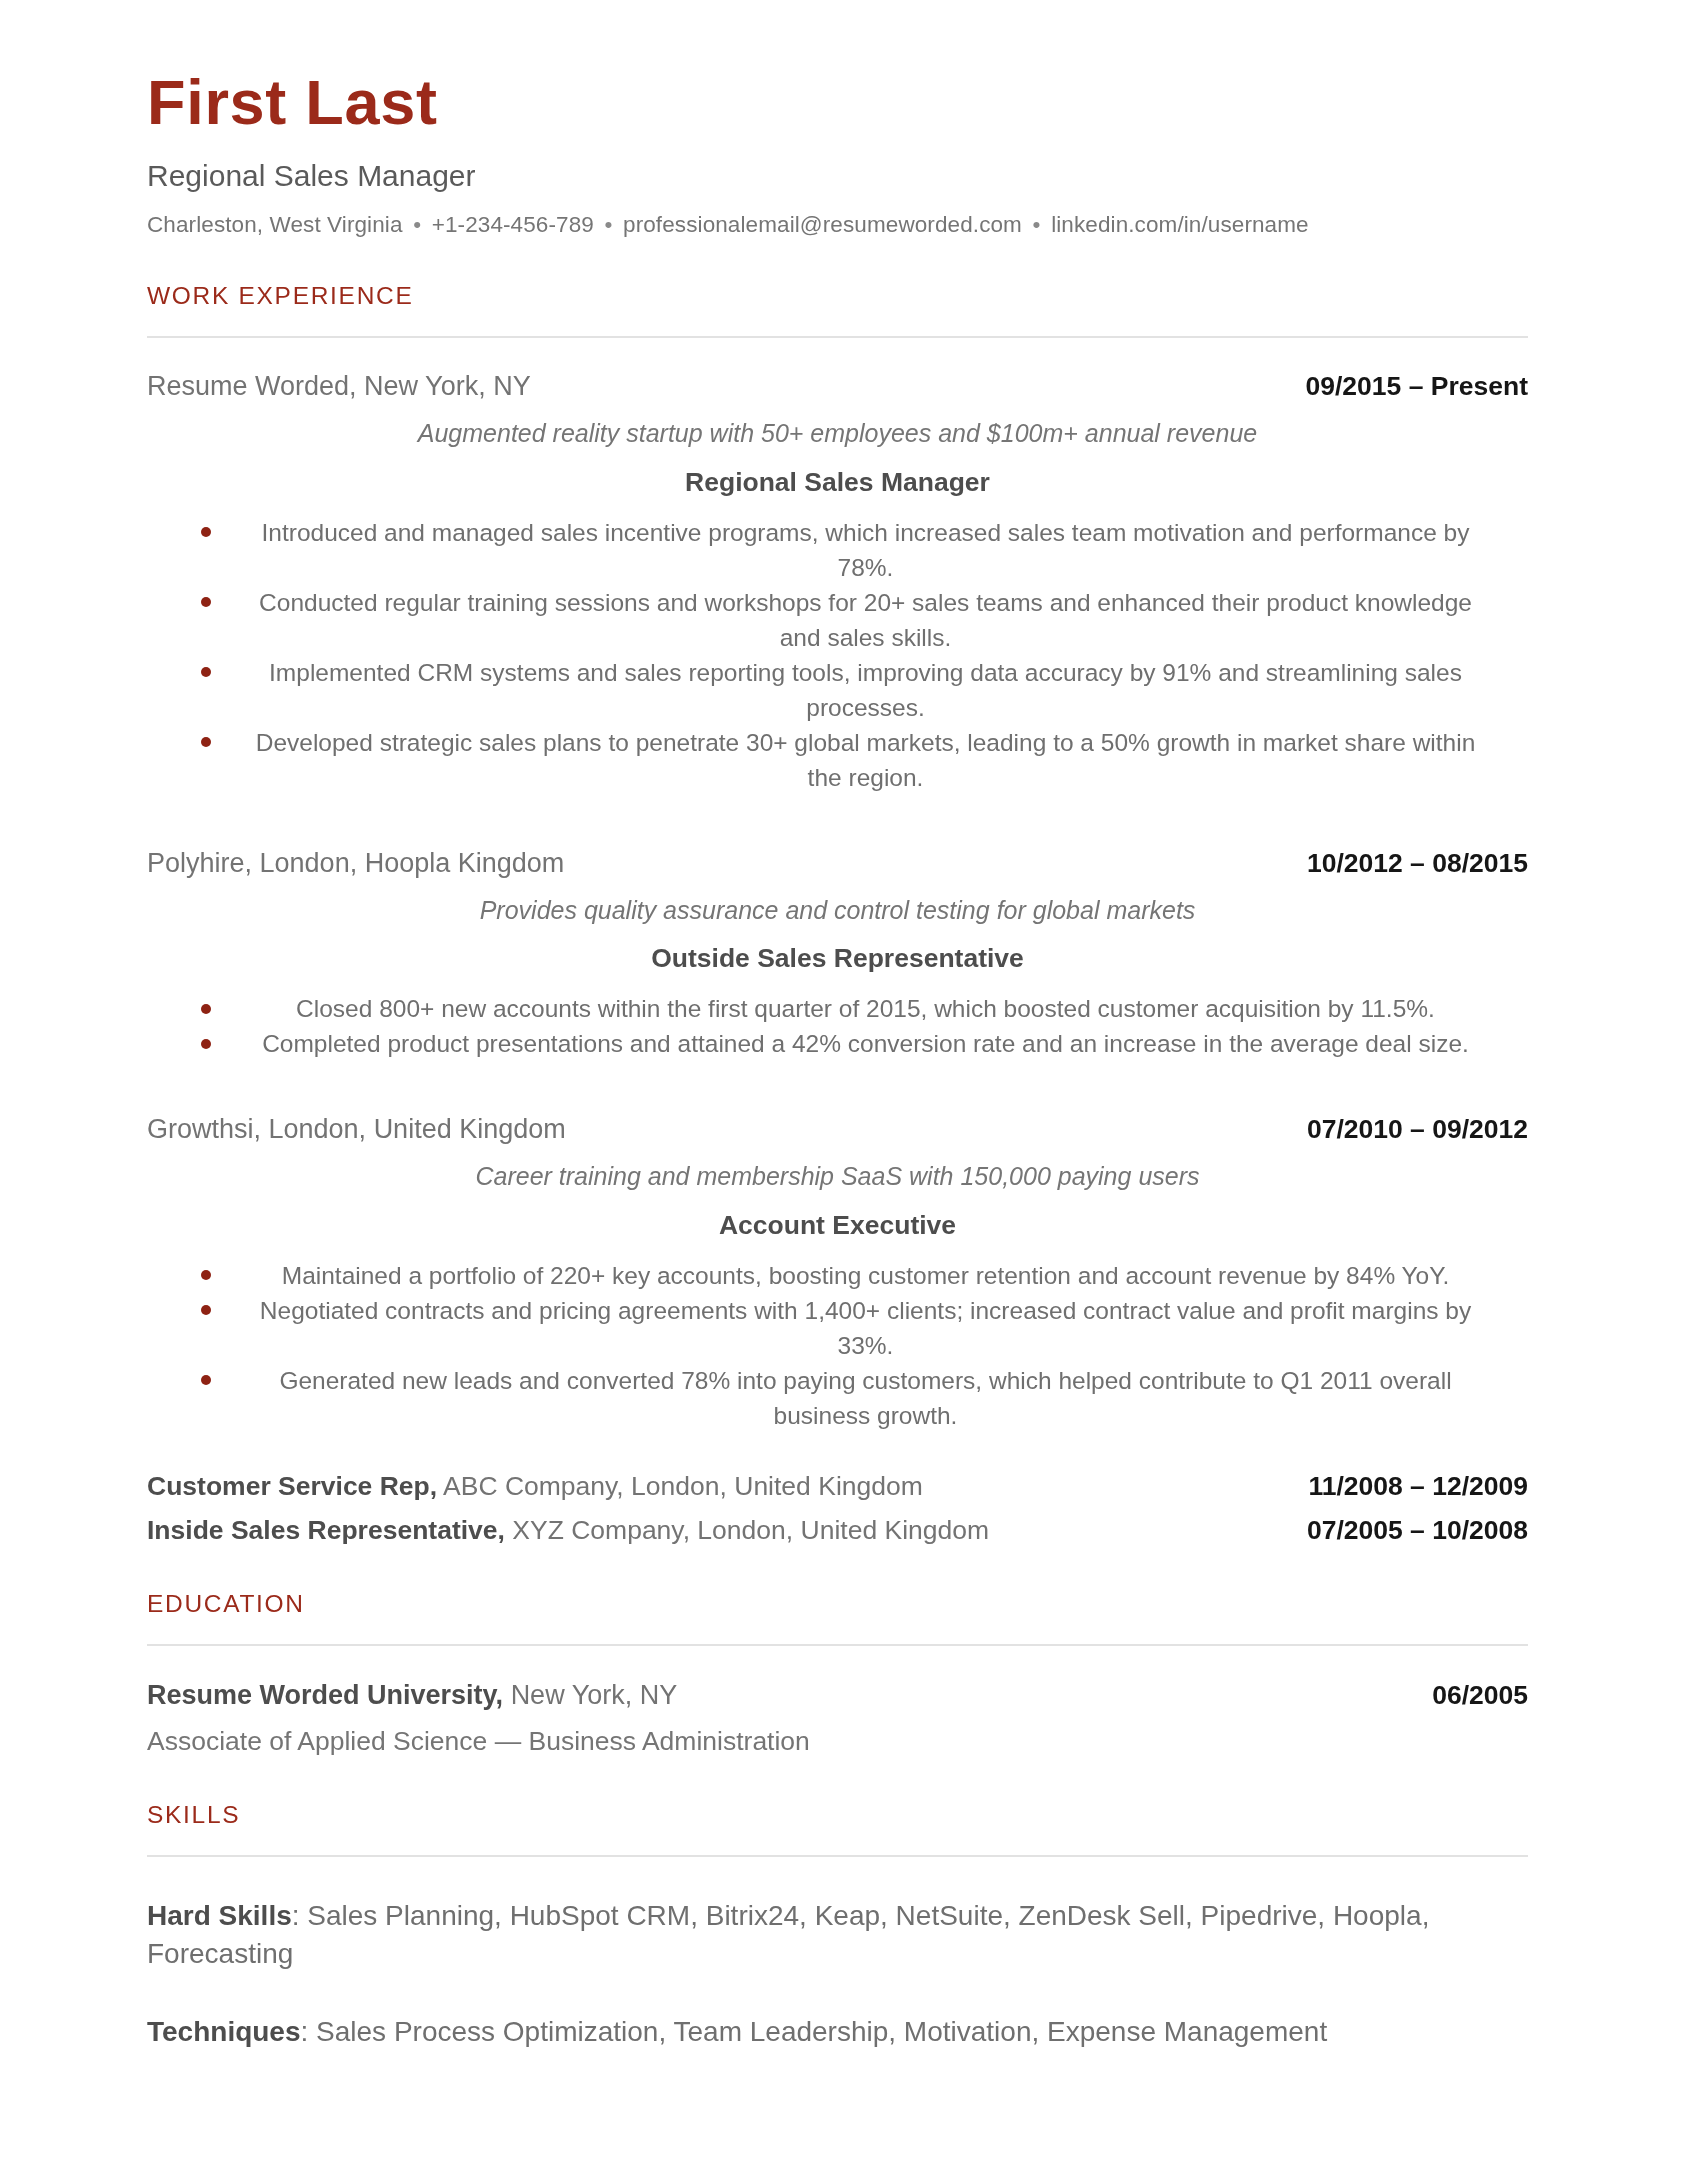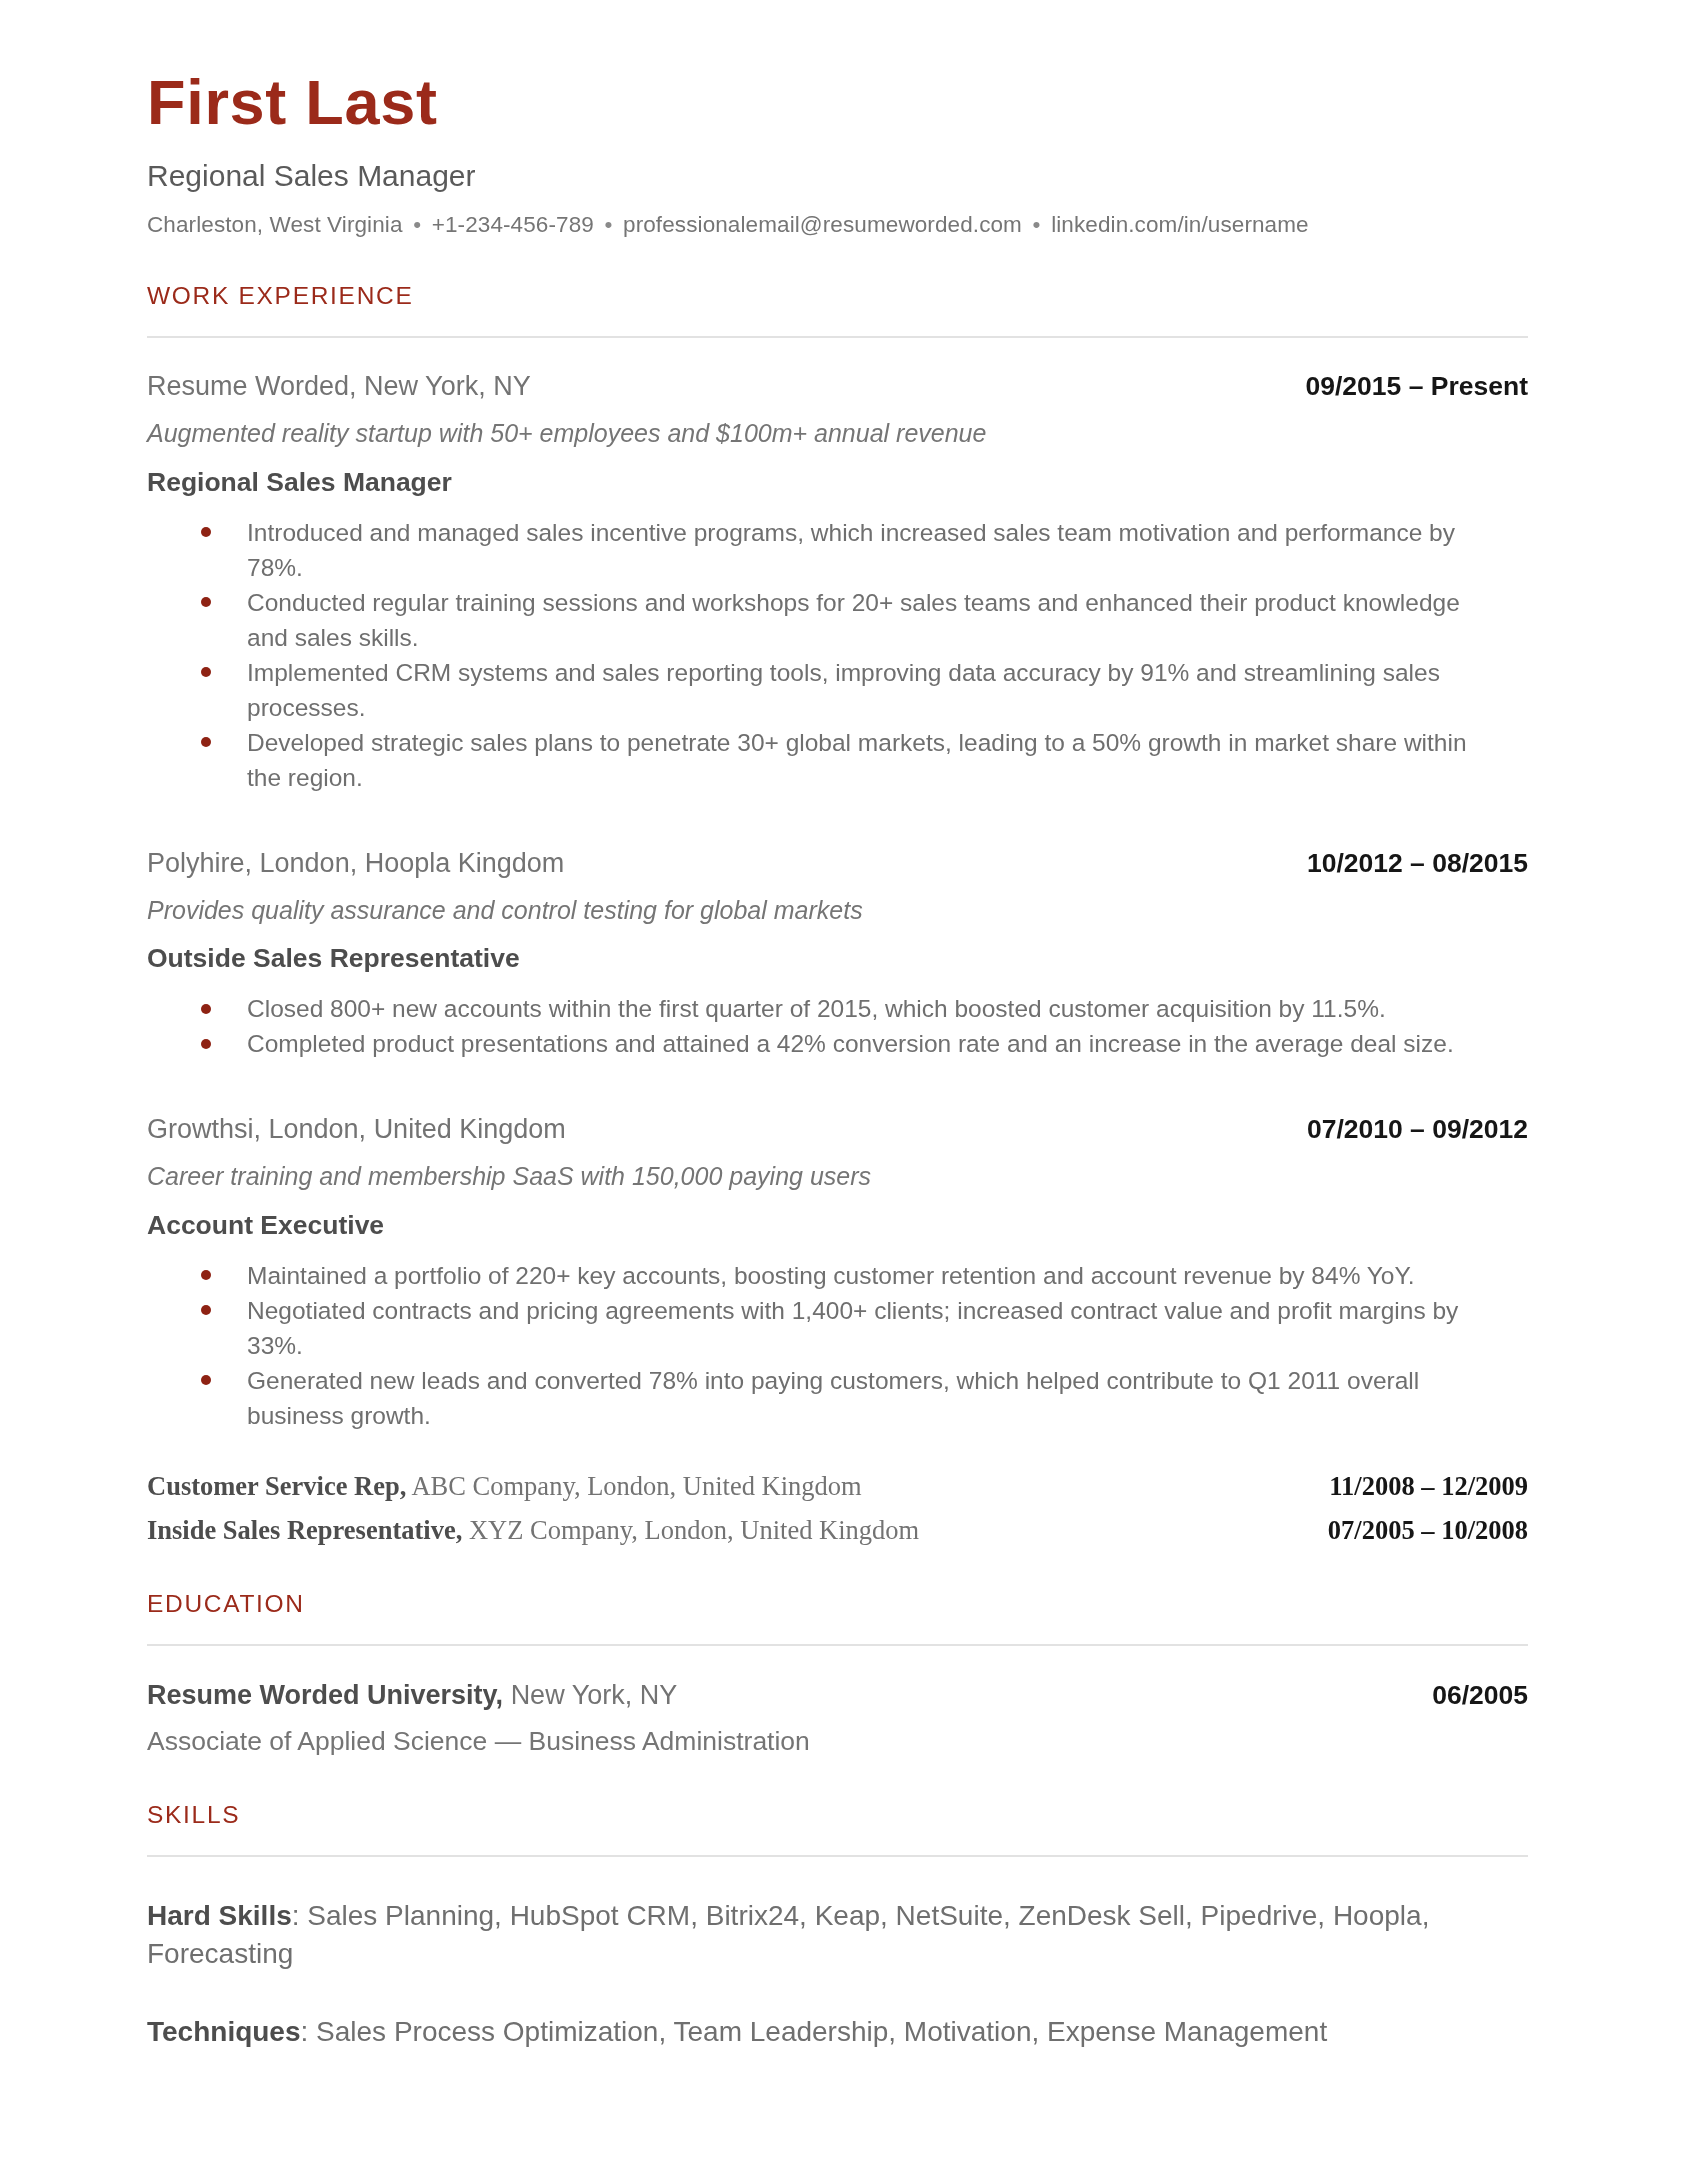--- a/index.html
+++ b/index.html
@@ -56,21 +56,21 @@
     letter-spacing: 1.7px;
     color: #9b2a1a;
   }
   .section-divider {
     border: none;
     border-top: 2px solid #e2e2e2;
     margin: 26.5px 0 0 0;
   }
 
   
-  .job { margin-top: 33px; }
+  .job { margin-top: 33px; text-align: center; }
   .job + .job { margin-top: 53px; }
   .row {
     display: flex;
     justify-content: space-between;
     align-items: baseline;
   }
   .company {
     font-size: 27px;
     color: #737373;
   }
@@ -112,21 +112,21 @@
     position: absolute;
     left: 54px;
     top: 12.6px;
     width: 10px;
     height: 10px;
     border-radius: 50%;
     background: #8e2213;
   }
 
   
-  .role-rows { margin-top: 38px; font-family: Liberation Serif, serif; }
+  .role-rows { margin-top: 38px; }
   .role-row { margin-top: 13.2px; }
   .role-row:first-child { margin-top: 0; }
   .role-left { font-size: 26.5px; color: #737373; }
   .role-title { font-weight: 700; color: #4d4d4d; }
 
   
   .edu-row { margin-top: 34px; }
   .school-left { font-size: 27px; color: #737373; }
   .school-bold { font-weight: 700; color: #4d4d4d; text-align: right; }
   .degree {

